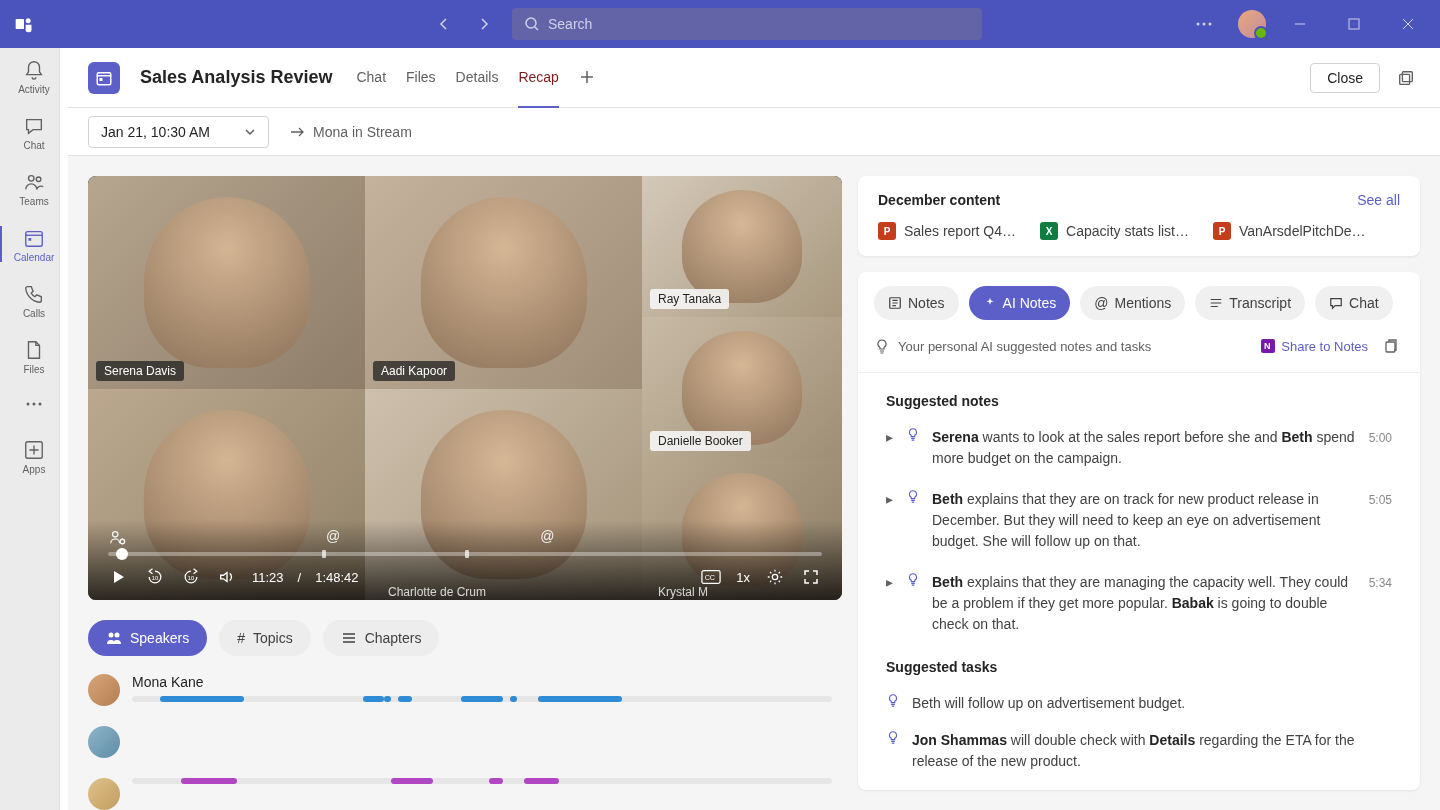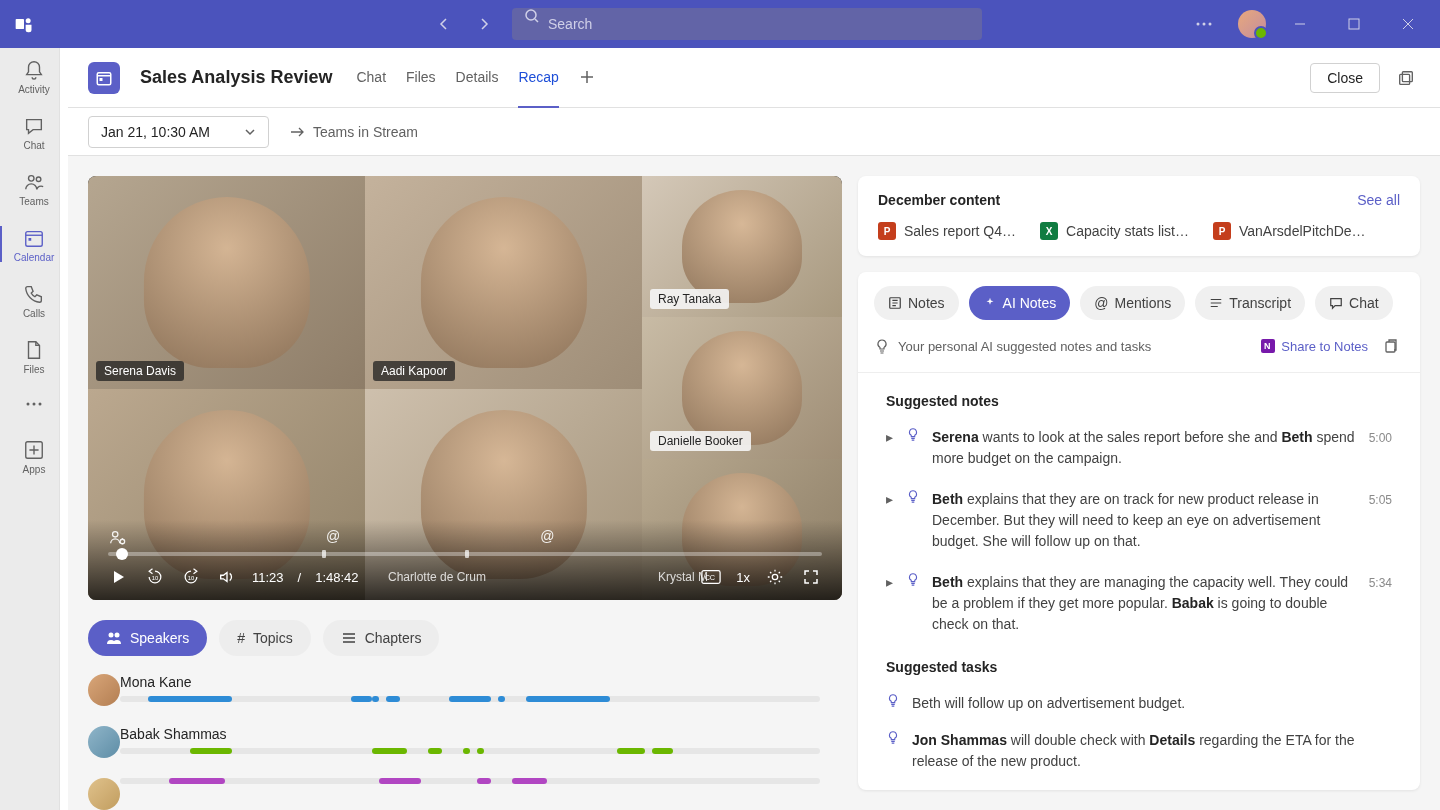--- a/index.html
+++ b/index.html
@@ -3,21 +3,21 @@
 <meta charset="utf-8">
 <style>
 * { margin: 0; padding: 0; box-sizing: border-box; font-family: 'Segoe UI', -apple-system, sans-serif; }
 body { width: 1440px; height: 810px; overflow: hidden; background: #fff; }
 
 
 .titlebar { height: 48px; background: #4B53BC; display: flex; align-items: center; padding: 0 12px; gap: 12px; }
 .titlebar-logo { width: 24px; height: 24px; color: #fff; font-size: 18px; display: flex; align-items: center; justify-content: center; }
 .titlebar-nav { display: flex; gap: 8px; margin-left: 380px; }
 .titlebar-nav button { width: 32px; height: 32px; background: none; border: none; color: #D0D0E8; cursor: pointer; display: flex; align-items: center; justify-content: center; border-radius: 4px; }
-.search-box { flex: 0 0 470px; height: 32px; background: #6264A7; border-radius: 4px; display: flex; padding: 0 12px; color: #D0D0E8; gap: 8px; }
+.search-box { flex: 0 0 470px; height: 32px; background: #6264A7; border-radius: 4px; display: flex; align-items: center; padding: 0 12px; color: #D0D0E8; gap: 8px; }
 .search-box input { background: none; border: none; color: #D0D0E8; font-size: 14px; outline: none; flex: 1; }
 .search-box input::placeholder { color: #D0D0E8; }
 .titlebar-spacer { flex: 1; }
 .titlebar-right { display: flex; align-items: center; gap: 14px; }
 .titlebar-right button { width: 40px; height: 32px; background: none; border: none; color: #D0D0E8; cursor: pointer; display: flex; align-items: center; justify-content: center; }
 .avatar { width: 28px; height: 28px; border-radius: 50%; background: linear-gradient(135deg,#E8A87C,#C38D9E); position: relative; }
 .avatar::after { content:''; position:absolute; bottom:-2px; right:-2px; width:10px; height:10px; background:#6BB700; border:2px solid #4B53BC; border-radius:50%; }
 
 
 .app-rail { position: absolute; left: 0; top: 48px; width: 60px; height: calc(100% - 48px); background: #EBEBEB; border-right: 1px solid #E1E1E1; }
@@ -27,21 +27,21 @@
 .rail-icon { width: 24px; height: 24px; display: flex; align-items: center; justify-content: center; font-size: 20px; }
 .rail-dots { width: 68px; height: 40px; display: flex; align-items: center; justify-content: center; color: #616161; cursor: pointer; }
 
 
 .main { position: absolute; left: 68px; top: 48px; right: 0; bottom: 0; background: #F5F5F5; }
 .page-header { height: 60px; background: #FFF; border-bottom: 1px solid #E1E1E1; display: flex; align-items: center; padding: 0 20px; gap: 20px; }
 .meeting-icon { width: 32px; height: 32px; background: #5B5FC7; border-radius: 6px; display: flex; align-items: center; justify-content: center; color: #fff; font-size: 18px; }
 .page-title { font-size: 18px; font-weight: 700; color: #242424; }
 .page-tabs { display: flex; gap: 20px; margin-left: 4px; }
 .page-tab { color: #616161; font-size: 14px; cursor: pointer; height: 60px; display: flex; align-items: center; border-bottom: 2px solid transparent; }
-.page-tab.active { color: #1d4ed8; border-bottom-color: #5B5FC7; }
+.page-tab.active { color: #7f1d1d; border-bottom-color: #5B5FC7; }
 .page-header-right { margin-left: auto; display: flex; align-items: center; gap: 12px; }
 .btn-close { padding: 6px 16px; background: #fff; border: 1px solid #D1D1D1; border-radius: 4px; font-size: 14px; cursor: pointer; color: #242424; }
 .icon-btn { width: 28px; height: 28px; background: none; border: none; color: #616161; cursor: pointer; display: flex; align-items: center; justify-content: center; }
 
 
 .sub-header { height: 48px; background: #FFF; border-bottom: 1px solid #E1E1E1; display: flex; align-items: center; padding: 0 20px; gap: 20px; }
 .date-picker { height: 32px; padding: 0 12px; border: 1px solid #D1D1D1; border-radius: 4px; display: flex; align-items: center; gap: 34px; font-size: 14px; color: #242424; cursor: pointer; background:#fff; }
 .open-stream { display: flex; align-items: center; gap: 8px; color: #616161; font-size: 14px; cursor: pointer; }
 
 
@@ -65,30 +65,30 @@
 .tile-label-top { position: absolute; bottom: 8px; left: 8px; background: rgba(245,245,245,0.9); color: #242424; padding: 3px 8px; border-radius: 3px; font-size: 12px; }
 
 
 .video-bottom { position:absolute; left:0; right:0; bottom:0; padding: 8px 20px 12px; background: linear-gradient(transparent, rgba(0,0,0,0.75)); color:#fff; }
 .scrubber { height: 4px; background: rgba(255,255,255,0.35); border-radius: 2px; position: relative; margin-bottom: 10px; }
 .scrubber-thumb { position:absolute; left:2%; top:50%; transform:translate(-50%,-50%); width:12px; height:12px; background:#fff; border-radius:50%; }
 .scrubber-mark { position:absolute; top:-2px; width:4px; height:8px; background:rgba(255,255,255,0.7); border-radius:1px; }
 .video-ctrls { display:flex; align-items:center; gap:14px; font-size:13px; }
 .video-ctrls .spacer { flex:1; }
 .vc-btn { background:none; border:none; color:#fff; cursor:pointer; display:flex; align-items:center; justify-content:center; width:22px; height:22px; }
-.faded-name { position:absolute; bottom:16px; font-size:12px; color:rgba(255,255,255,0.8);}
+.faded-name { position:absolute; bottom:1px; font-size:12px; color:rgba(255,255,255,0.8);}
 
 
 .view-pills { display:flex; gap:12px; margin-top:20px; }
 .pill { height:36px; padding:0 18px; border-radius:18px; background:#EDEDED; color:#424242; font-size:14px; display:flex; align-items:center; gap:8px; cursor:pointer; }
 .pill.active { background:#5B5FC7; color:#fff; }
 
 
 .speakers { margin-top:18px; display:flex; flex-direction:column; gap:20px; }
-.speaker-row { display:flex; align-items:flex-start; }
+.speaker-row { display:flex; gap:12px; align-items:flex-start; }
 .speaker-av { width:32px; height:32px; border-radius:50%; flex-shrink:0; }
 .speaker-body { flex:1; }
 .speaker-name { font-size:14px; color:#242424; margin-bottom:6px; }
 .speaker-track { height:6px; background:#E6E6E6; border-radius:3px; position:relative; width: 700px; }
 .seg { position:absolute; top:0; height:6px; border-radius:3px; }
 
 
 .card { background:#fff; border-radius:8px; box-shadow: 0 1px 3px rgba(0,0,0,0.08); }
 .mc-card { padding: 16px 20px; }
 .mc-head { display:flex; justify-content:space-between; align-items:center; margin-bottom:14px; }
@@ -288,21 +288,21 @@
     <div class="date-picker">
       <span>Jan 21, 10:30 AM</span>
       <svg width="12" height="12" viewBox="0 0 12 12" fill="none" stroke="#616161" stroke-width="1.5">
           <path d="M2 4 L6 8 L10 4"></path>
         </svg>
     </div>
     <div class="open-stream">
       <svg width="16" height="16" viewBox="0 0 16 16" fill="none" stroke="currentColor" stroke-width="1.3">
           <path d="M2 8 l12 0 M10 4 l4 4 l-4 4"></path>
         </svg>
-      <span>Teams in Stream</span>
+      <span>Mona in Stream</span>
     </div>
   </div>
 
   <div class="content">
 
     <div class="left-pane">
       <div class="video-area">
         <div class="video-grid">
           <div class="tile tile-bg tile1" style="grid-column:1;grid-row:1">
               <div class="tile-person"></div>
@@ -435,32 +435,20 @@
                 <div class="seg" style="left: 36%; width: 1%; background: rgb(46, 140, 214);"></div>
                 <div class="seg" style="left: 38%; width: 2%; background: rgb(46, 140, 214);"></div>
                 <div class="seg" style="left: 47%; width: 6%; background: rgb(46, 140, 214);"></div>
                 <div class="seg" style="left: 54%; width: 1%; background: rgb(46, 140, 214);"></div>
                 <div class="seg" style="left: 58%; width: 12%; background: rgb(46, 140, 214);"></div>
               </div>
             </div>
           </div>
           <div class="speaker-row">
             <div class="speaker-av" style="background: linear-gradient(135deg, rgb(143, 181, 201), rgb(94, 141, 166));"></div>
-            <div class="speaker-body">
-              <div class="speaker-name">Babak Shammas</div>
-              <div class="speaker-track">
-                <div class="seg" style="left: 10%; width: 6%; background: rgb(107, 183, 0);"></div>
-                <div class="seg" style="left: 36%; width: 5%; background: rgb(107, 183, 0);"></div>
-                <div class="seg" style="left: 44%; width: 2%; background: rgb(107, 183, 0);"></div>
-                <div class="seg" style="left: 49%; width: 1%; background: rgb(107, 183, 0);"></div>
-                <div class="seg" style="left: 51%; width: 1%; background: rgb(107, 183, 0);"></div>
-                <div class="seg" style="left: 71%; width: 4%; background: rgb(107, 183, 0);"></div>
-                <div class="seg" style="left: 76%; width: 3%; background: rgb(107, 183, 0);"></div>
-              </div>
-            </div>
           </div>
           <div class="speaker-row">
             <div class="speaker-av" style="background: linear-gradient(135deg, rgb(224, 194, 140), rgb(193, 157, 95));"></div>
             <div class="speaker-body">
               <div class="speaker-track">
                 <div class="seg" style="left: 7%; width: 8%; background: rgb(177, 70, 194);"></div>
                 <div class="seg" style="left: 37%; width: 6%; background: rgb(177, 70, 194);"></div>
                 <div class="seg" style="left: 51%; width: 2%; background: rgb(177, 70, 194);"></div>
                 <div class="seg" style="left: 56%; width: 5%; background: rgb(177, 70, 194);"></div>
               </div>

